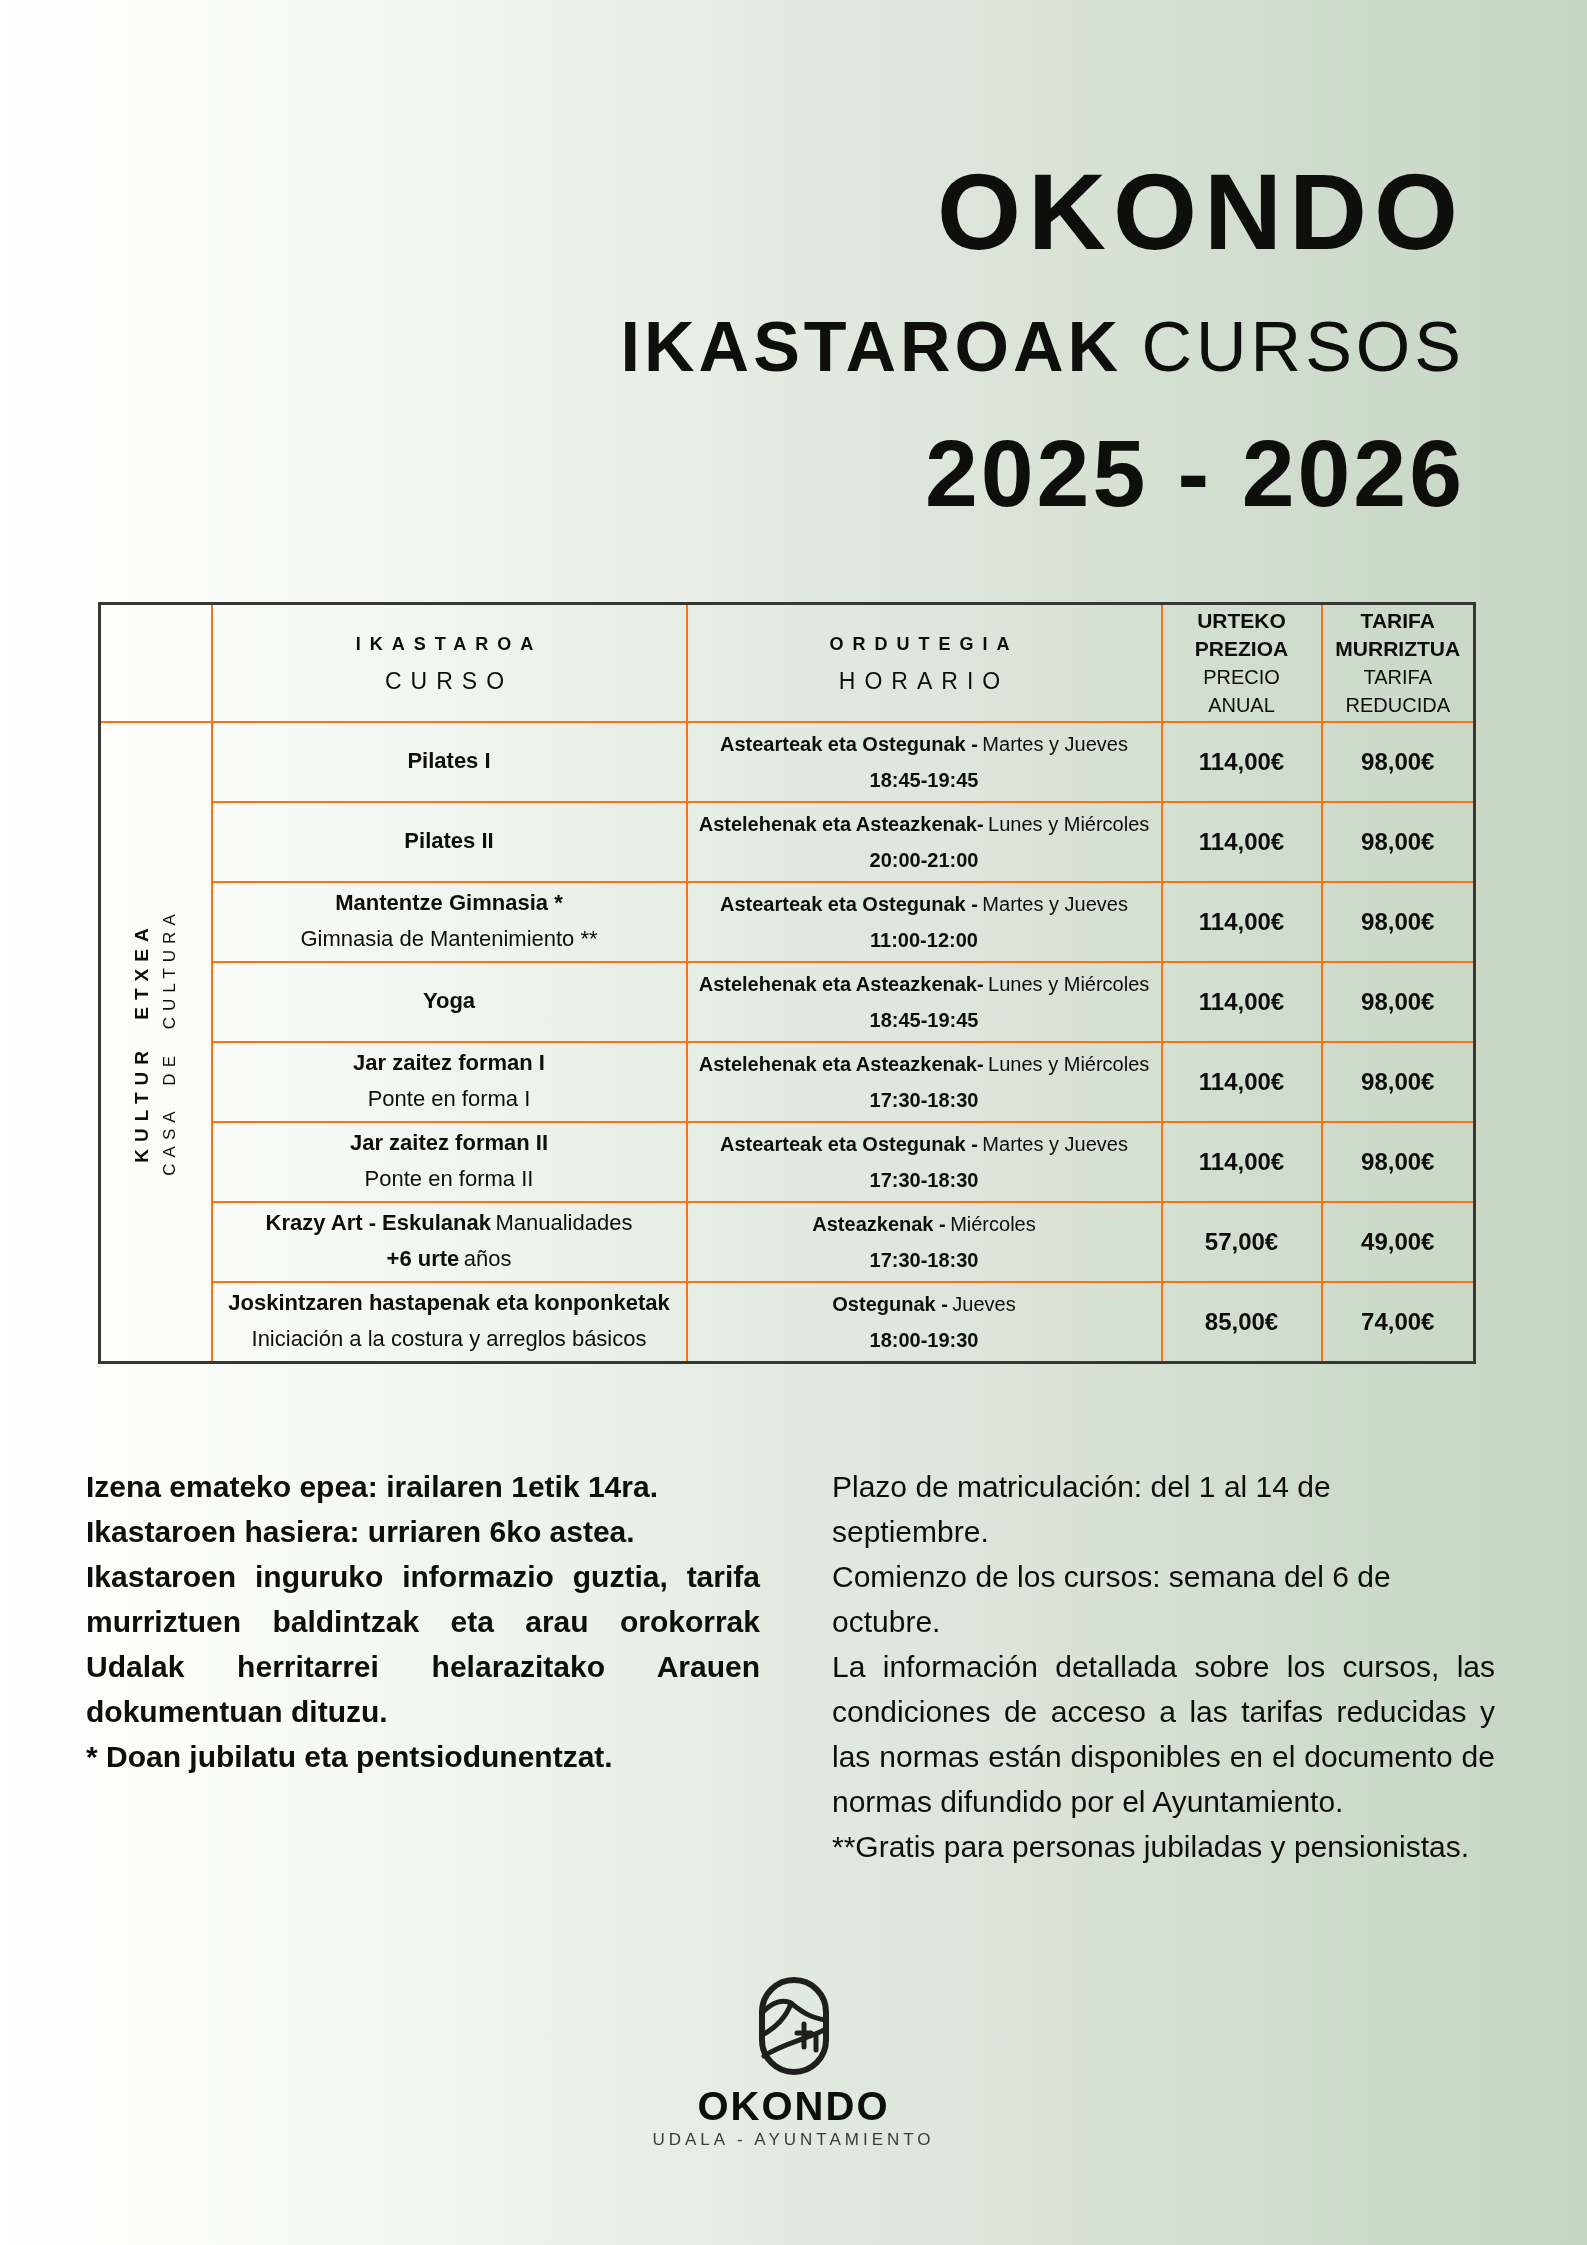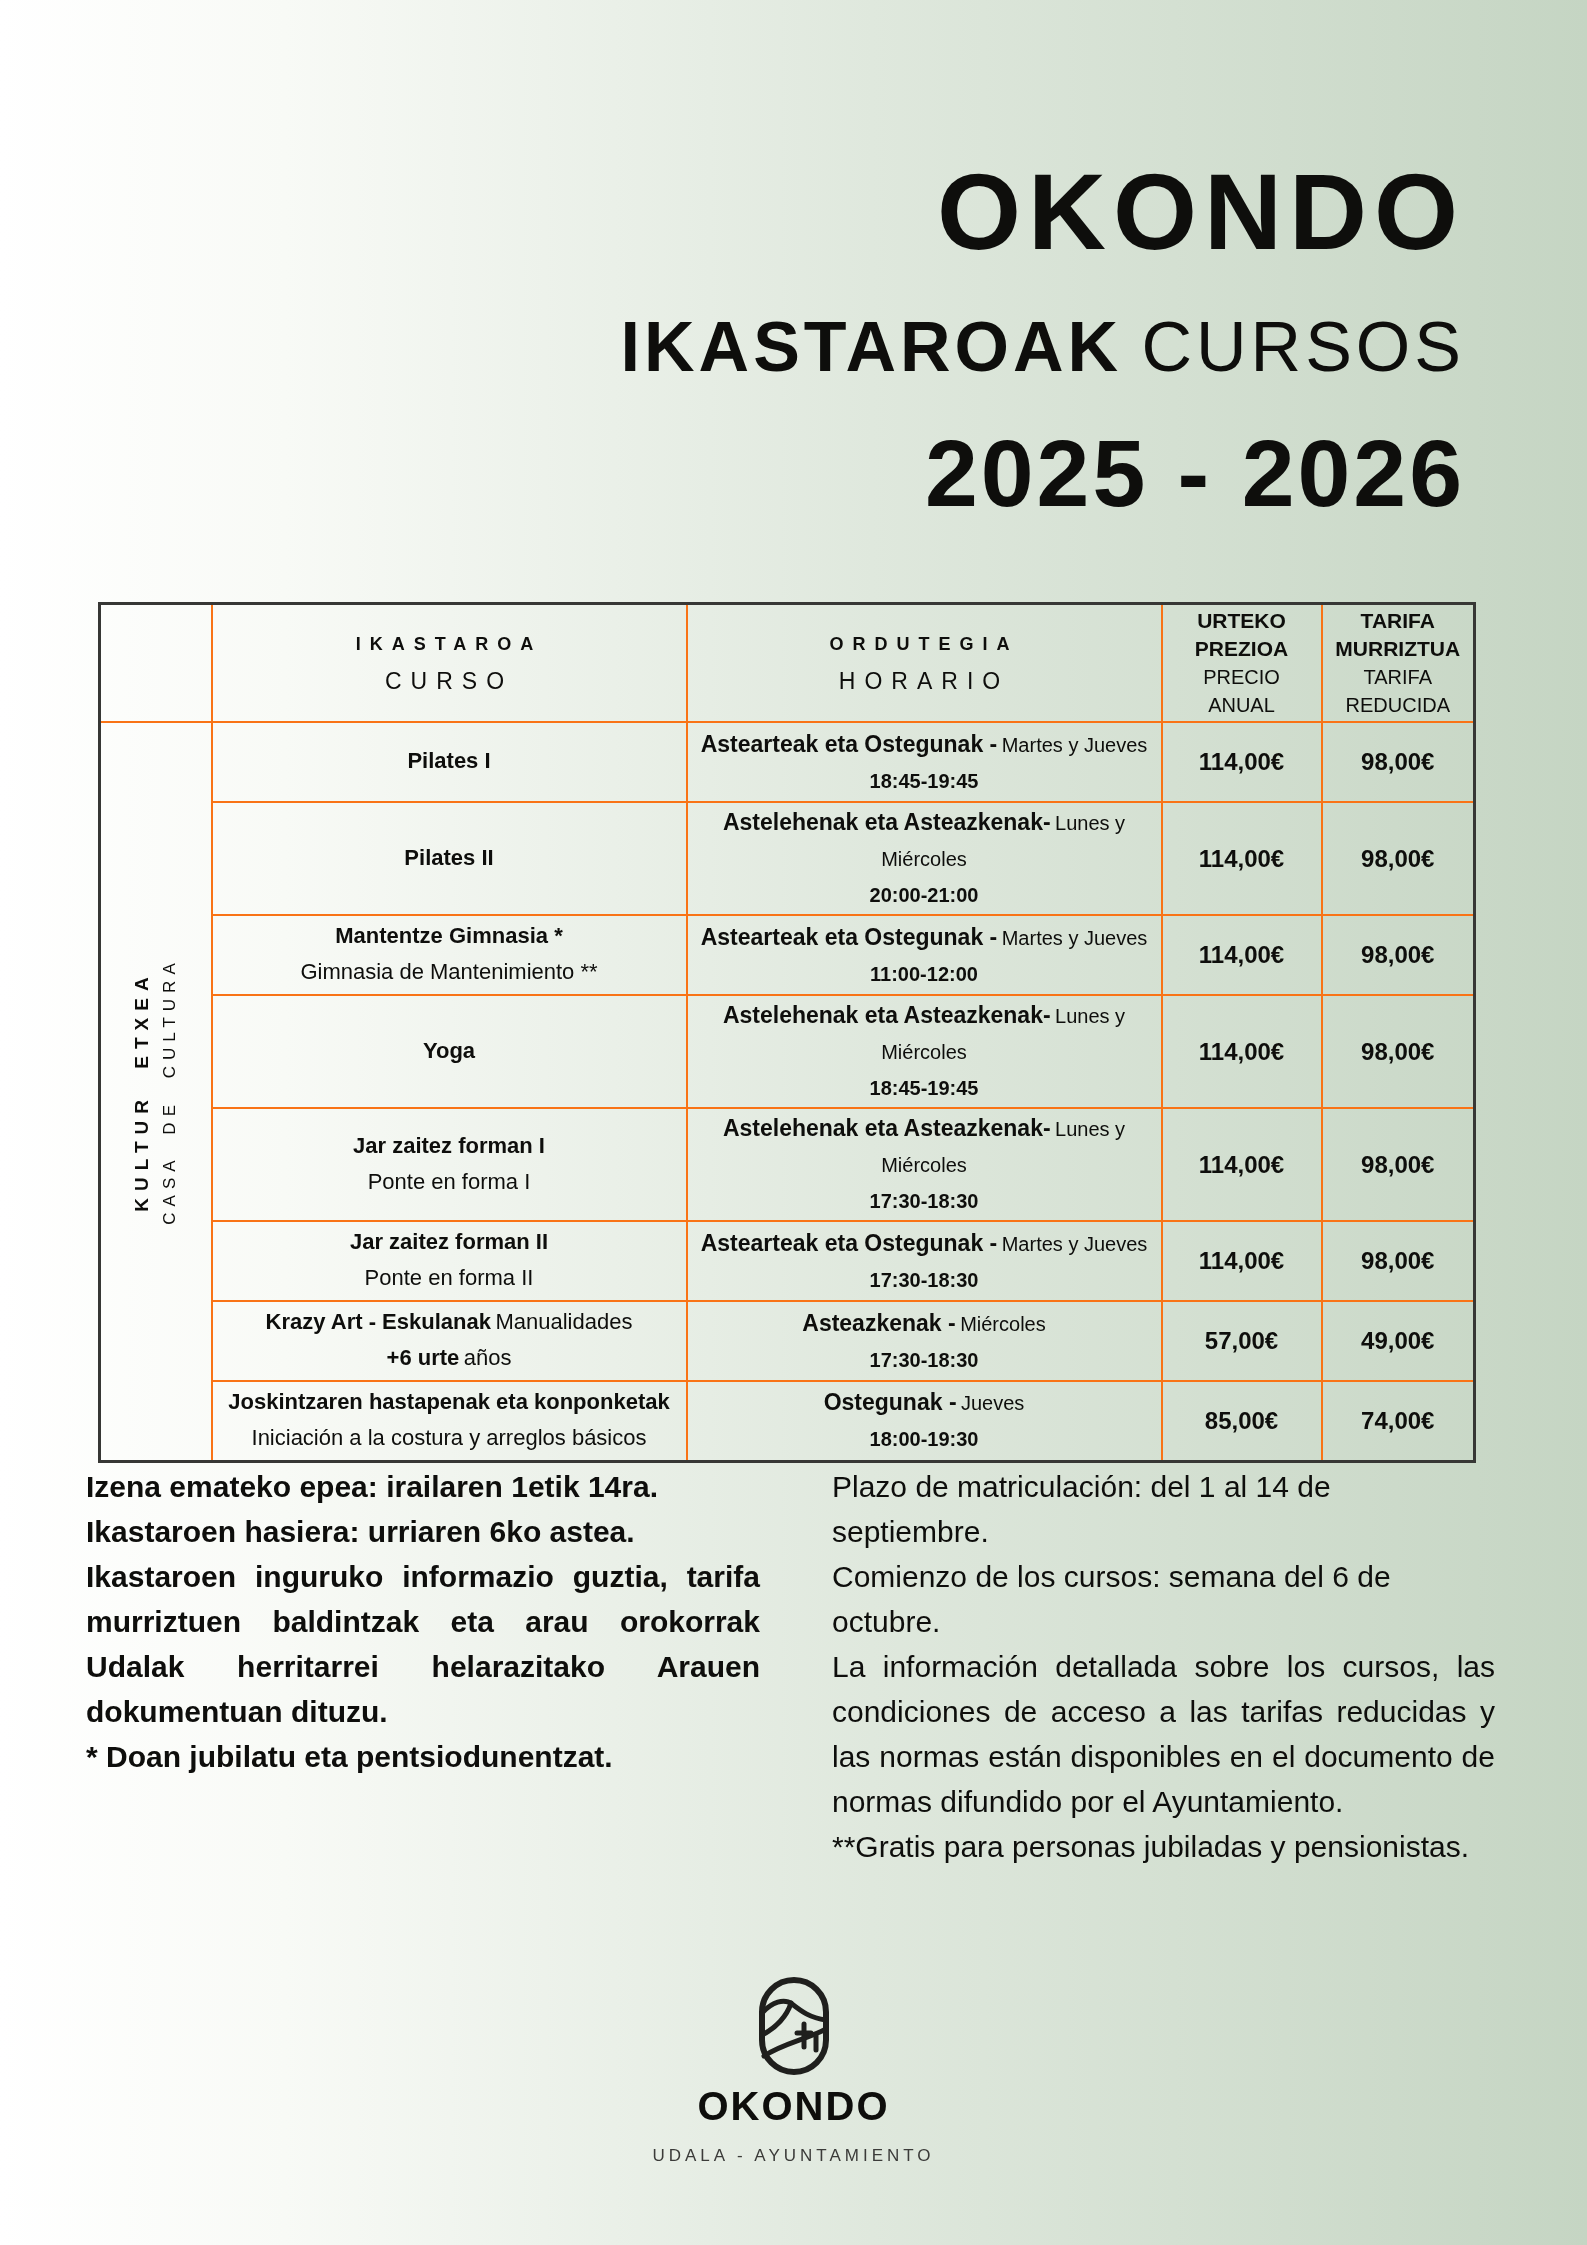--- a/index.html
+++ b/index.html
@@ -32,21 +32,21 @@
   .course-table tbody td { height:80px; }
 
   .h-main { font-size:18px; font-weight:700; letter-spacing:9px; line-height:37px; }
   .h-sub  { font-size:23px; font-weight:400; letter-spacing:9px; line-height:37px; }
   .h-pb   { font-size:21px; font-weight:700; line-height:28px; }
   .h-pr   { font-size:20px; font-weight:400; line-height:28px; }
 
   .line { line-height:34px; }
   .c-name .b  { font-weight:700; font-size:22px; }
   .c-name .r  { font-weight:400; font-size:22px; }
-  .c-sched .b { font-weight:700; font-size:23px; }
+  .c-sched .b { font-weight:700; font-size:20px; }
   .c-sched .r { font-weight:400; font-size:20px; }
   .time       { font-weight:700; font-size:20px;text-align:center; }
   .c-price    { font-weight:700; font-size:24px; }
 
   td.side-cell { position:relative; padding:0; }
   .side-label {
     position:absolute; top:50%; left:50%;
     transform:translate(-50%,-50%) rotate(-90deg);
     white-space:nowrap; text-align:center;
   }
@@ -57,21 +57,21 @@
   .info { position:absolute; top:1464px; font-size:30px; line-height:45px; }
   .info p { margin:0; }
   .info .just { text-align:justify; }
   .info-eu { left:86px;  width:674px; font-weight:700; }
   .info-es { left:832px;  width:663px; font-weight:400; }
 
   
   .footer { position:absolute; top:1976px; left:0; width:100%; text-align:center; }
   .logo-mark { display:block; margin:0 auto; }
   .brand { font-size:40px; font-weight:800; letter-spacing:2px; margin-top:8px; }
-  .brand-sub { font-size:17px; font-weight:400; letter-spacing:4px; margin-top:17px; color:#3b3b39; }
+  .brand-sub { font-size:17px; font-weight:400; letter-spacing:4px; margin-top:1px; color:#3b3b39; }
 </style>
 </head>
 <body>
 
 <div class="title-block">
   <div class="t1">OKONDO</div>
   <div class="t2"><span class="tb">IKASTAROAK</span> <span class="tr">CURSOS</span></div>
   <div class="t3">2025 - 2026</div>
 </div>
 

